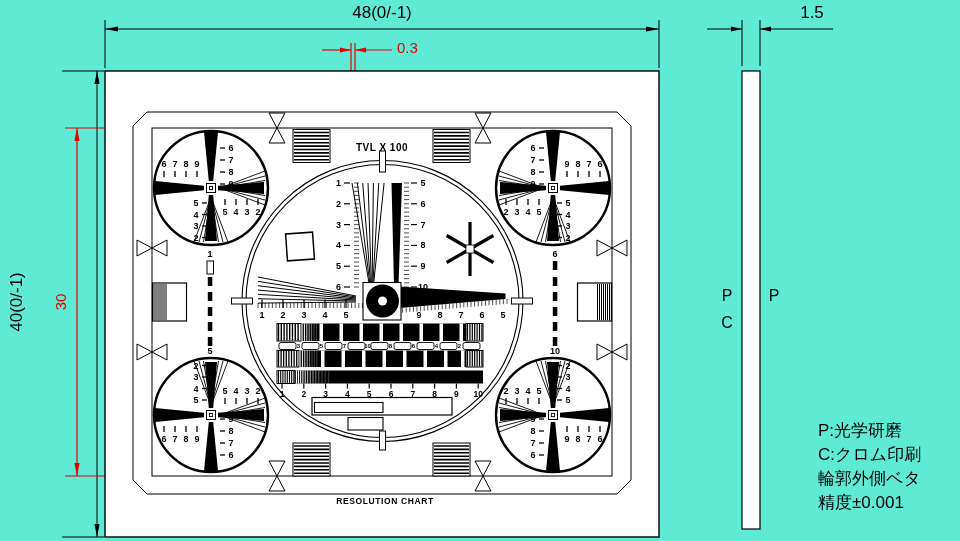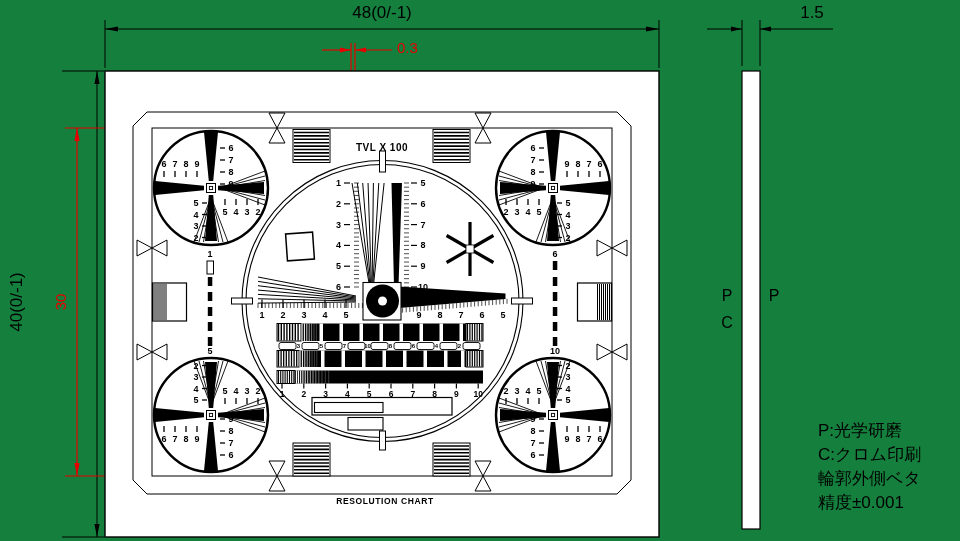--- a/index.html
+++ b/index.html
@@ -1,16 +1,16 @@
 <!DOCTYPE html>
 <html><head>
 <meta charset="utf-8">
 <style>
   html,body{margin:0;padding:0;background:#fff;}
-  .stage{position:relative;width:960px;height:541px;background:#15803d;overflow:hidden;
+  .stage{position:relative;width:960px;height:541px;background:#5eead4;overflow:hidden;
          font-family:"Liberation Sans",sans-serif;}
   svg text{font-family:"Liberation Sans","DejaVu Sans",sans-serif;fill:#000;}
   .dimtxt{font-size:17px;}
   .redtxt{font-size:15px;fill:#e60000;}
   .pctxt{font-size:16px;}
   .notetxt{font-size:17px;}
   .charttitle{font-size:10px;font-weight:bold;letter-spacing:.5px;}
   .chartname{font-size:8.5px;font-weight:bold;letter-spacing:.6px;}
 </style>
 </head>

